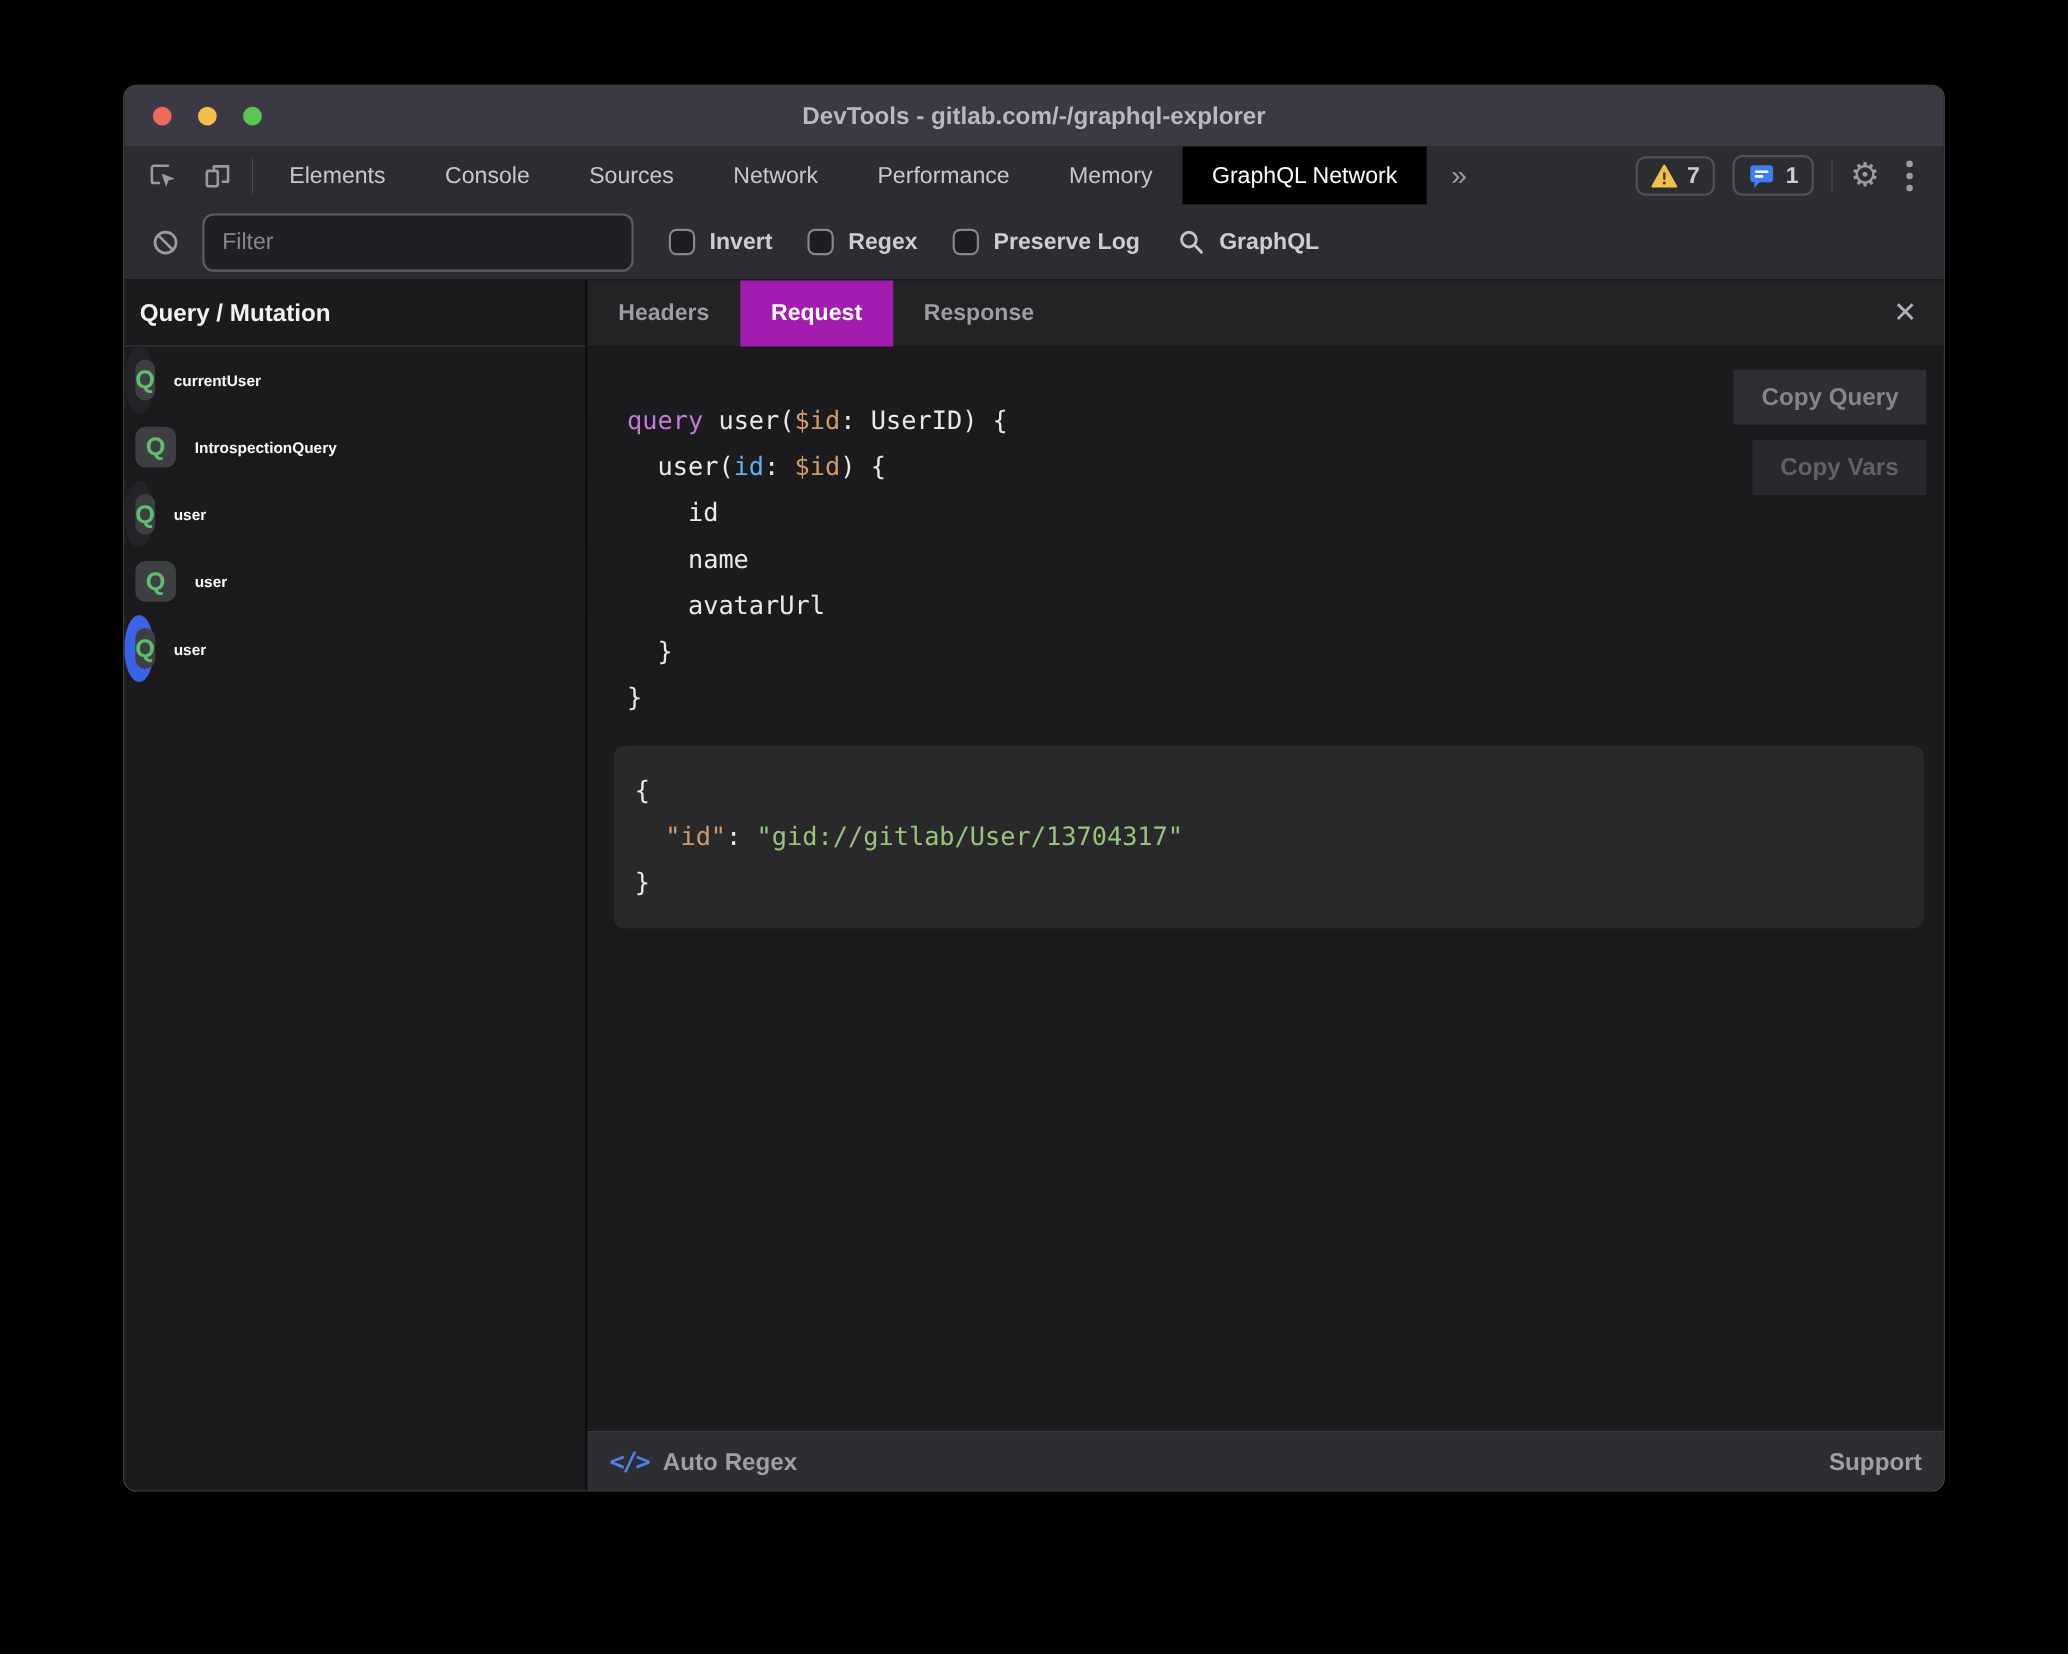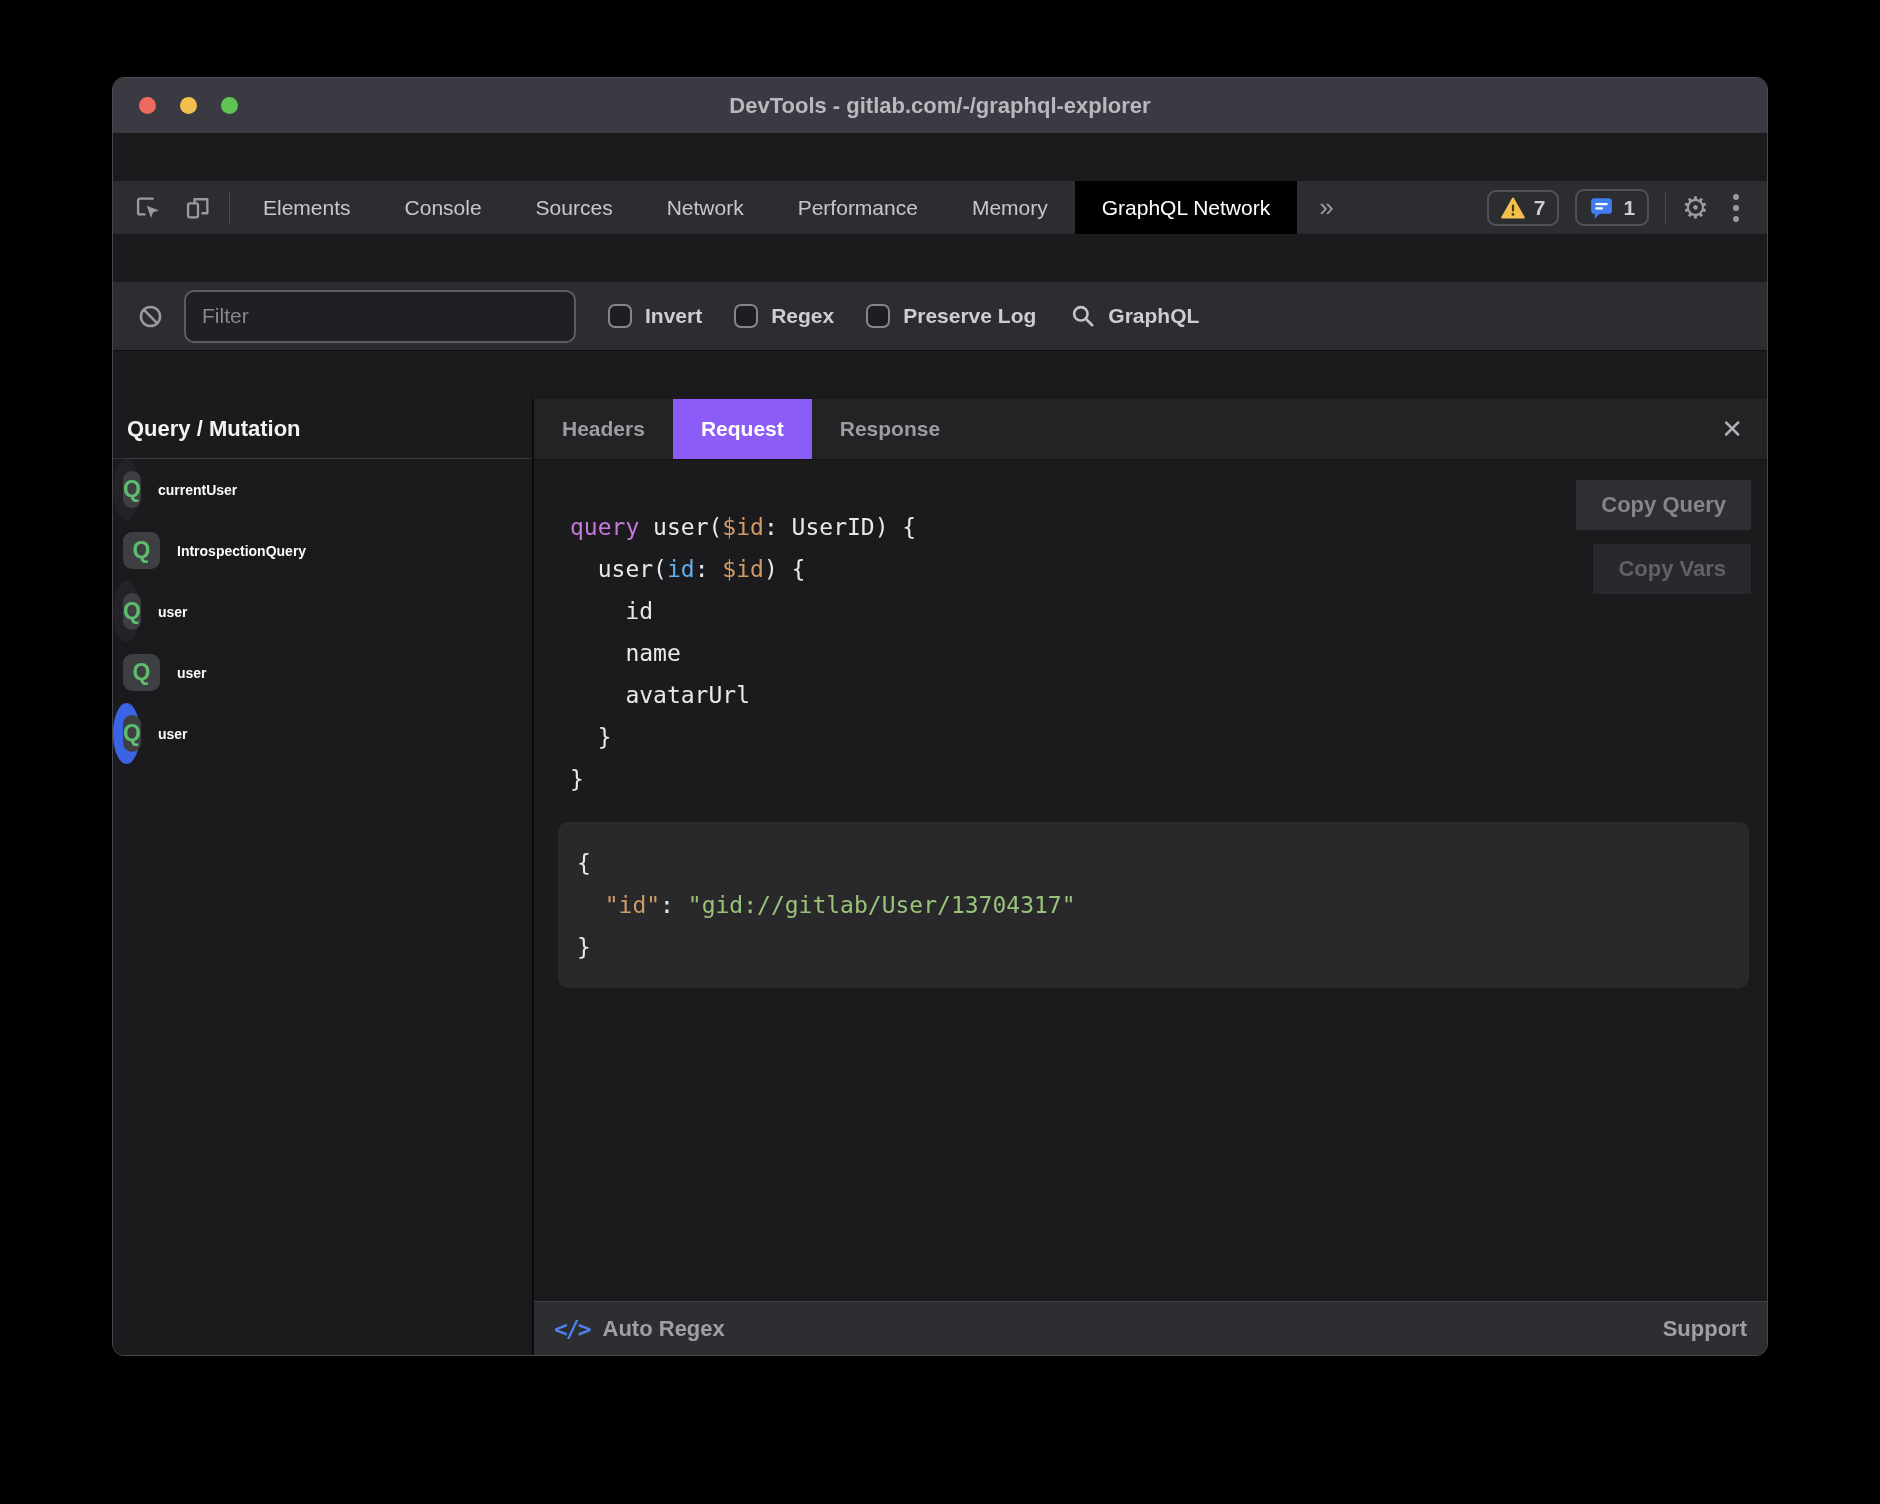--- a/index.html
+++ b/index.html
@@ -1,17 +1,17 @@
 <!DOCTYPE html>
 <html><head>
 <meta charset="utf-8">
 <style>
   html,body{margin:0;padding:0;background:#000;}
   body{width:1880px;height:1504px;position:relative;font-family:"Liberation Sans",sans-serif;-webkit-font-smoothing:antialiased;}
-  .window{position:absolute;left:112px;top:77px;width:1656px;height:1279px;background:#1b1b1d;border:1px solid #48484e;border-radius:12px;overflow:hidden;display:flex;flex-direction:column;box-sizing:border-box;gap:48px;}
+  .window{position:absolute;left:112px;top:77px;width:1656px;height:1279px;background:#1b1b1d;border:1px solid #48484e;border-radius:12px;overflow:hidden;display:flex;flex-direction:column;box-sizing:border-box;}
 
   
   .titlebar{flex:0 0 55px;background:#3b3a42;display:flex;align-items:center;position:relative;}
   .traffic{position:absolute;left:26px;top:0;height:55px;display:flex;align-items:center;gap:24px;}
   .light{width:17px;height:17px;border-radius:50%;}
   .title{margin:0 auto;color:#b9b8bf;font-size:22px;font-weight:700;}
 
   
   .tabbar{flex:0 0 53px;background:#2c2d31;display:flex;align-items:stretch;}
   .tool-icons{display:flex;align-items:center;gap:20px;padding:0 16px 0 20px;}
@@ -43,21 +43,21 @@
   .side-item{height:61px;display:flex;align-items:center;padding-left:10px;gap:17px;}
   .side-item.light{background:#232327;}
   .side-item.dark{background:#1a1a1c;}
   .qbadge{width:37px;height:37px;border-radius:9px;background:#3e3f43;display:flex;align-items:center;justify-content:center;font-size:23px;font-weight:700;}
   .side-label{color:#fbfbfc;font-size:14px;font-weight:700;}
 
   
   .detail{flex:1;display:flex;flex-direction:column;min-width:0;}
   .detail-tabs{flex:0 0 60px;background:#232326;display:flex;align-items:stretch;border-bottom:1px solid #121214;}
   .detail-tab{display:flex;align-items:center;padding:0 28px;color:#9c9da1;font-size:21px;font-weight:700;}
-  .detail-tab.active{background:#8b5cf6;color:#ffffff;}
+  .detail-tab.active{background:#a21caf;color:#ffffff;}
   .close-btn{margin-left:auto;align-self:center;margin-right:24px;color:#b0b1b5;font-size:26px;font-family:"DejaVu Sans",sans-serif;line-height:1;}
 
   .detail-content{flex:1;background:#1b1b1d;position:relative;overflow:hidden;}
   .query-block{margin:46px 0 0 36px;font-family:"DejaVu Sans Mono",monospace;font-size:23px;color:#e9e9ea;}
   .code-line{white-space:pre;line-height:42px;height:42px;}
   .vars-box{margin:22px 18px 0 24px;background:#29292c;border-radius:10px;padding:20px 20px 20px 19px;font-family:"DejaVu Sans Mono",monospace;font-size:23px;color:#e9e9ea;}
   .tok-plain{color:#e9e9ea;}
   .tok-kw{color:#c678dd;}
   .tok-var{color:#d19a66;}
   .tok-arg{color:#61afef;}

